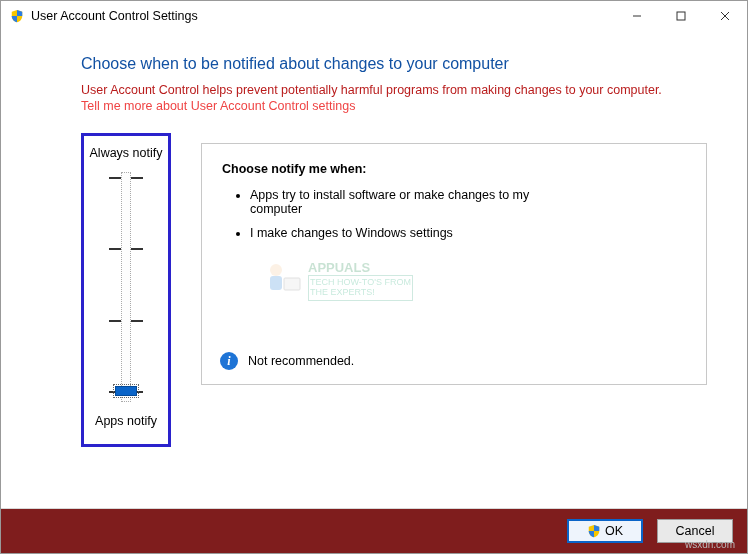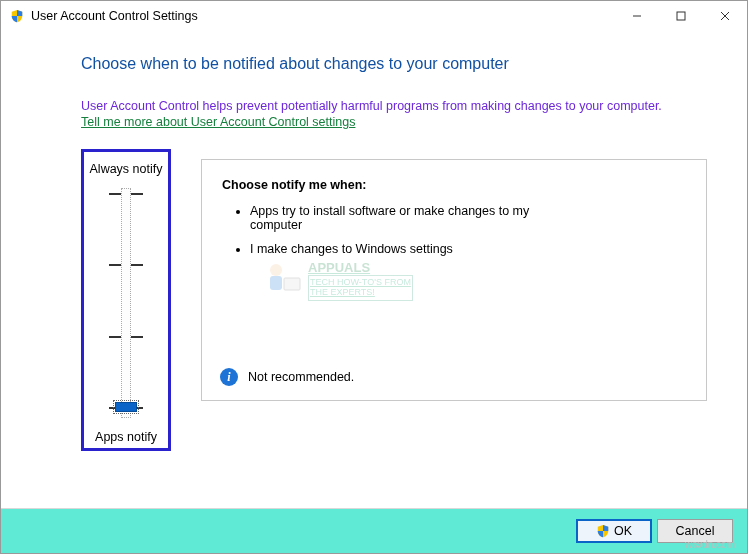--- a/index.html
+++ b/index.html
@@ -5,42 +5,42 @@
 * { box-sizing: border-box; margin: 0; padding: 0; }
 body { font-family: "Segoe UI", Tahoma, sans-serif; font-size: 12.5px; background: #fff; width: 748px; height: 554px; position: relative; }
 .window { width: 748px; height: 554px; border: 1px solid #999; background: #fff; display: flex; flex-direction: column; }
 .titlebar { height: 30px; display: flex; align-items: center; padding-left: 8px; }
 .titlebar .icon { width: 16px; height: 16px; margin-right: 6px; display: flex; align-items: center; justify-content: center; }
 .titlebar .title { font-size: 12.5px; flex: 1; }
 .winbtns { display: flex; }
 .winbtn { width: 44px; height: 30px; display: flex; align-items: center; justify-content: center; }
 .winbtn svg { width: 10px; height: 10px; }
 .content { flex: 1; padding: 24px 40px 10px 80px; display: flex; flex-direction: column; }
-.heading { color: #1151a3; font-size: 16px; font-weight: 400; margin-bottom: 26px; }
-.desc { font-size: 12.5px; color: #6d28d9; margin-bottom: 2px; }
-.link { color: #15803d; text-decoration: underline; font-size: 12.5px; cursor: pointer; }
+.heading { color: #1151a3; font-size: 16px; font-weight: 400; margin-bottom: 10px; }
+.desc { font-size: 12.5px; color: #b91c1c; margin-bottom: 2px; }
+.link { color: #ef4444; font-size: 12.5px; cursor: pointer; }
 .main { display: flex; gap: 30px; margin-top: 20px; }
-.slider-col { width: 90px; border: 3px solid #2a22cc; padding: 6px 4px 0 4px; display: flex; flex-direction: column; align-items: center; }
+.slider-col { width: 90px; border: 3px solid #2a22cc; padding: 6px 4px 12px 4px; display: flex; flex-direction: column; align-items: center; }
 .slider-label-top, .slider-label-bot { font-size: 12.5px; text-align: center; margin: 4px 0; }
 .slider-track { position: relative; width: 30px; height: 230px; margin: 8px auto; }
 .slider-rail { position: absolute; left: 50%; top: 0; bottom: 0; width: 10px; margin-left: -5px; border: 1px dotted #aaa; background: #fdfdfd; }
 .tick { position: absolute; left: 0; right: 0; height: 1px; border-top: 2px solid #333; width: 12px; }
 .tick.r { left: auto; right: -2px; }
 .tick.l { left: -2px; }
 .thumb { position: absolute; left: 50%; width: 22px; height: 10px; margin-left: -11px; background: #0a64c8; border: 1px solid #044b9a; }
 .thumb::before { content:""; position:absolute; inset:-3px; border:1px dotted #666; }
 .infobox { flex: 1; border: 1px solid #c8c8c8; padding: 18px 20px 14px 20px; height: 242px; position: relative; margin-top:10px; }
 .infobox .ibtitle { font-weight: 700; margin-bottom: 12px; font-size: 12.5px; }
 .infobox ul { list-style: disc; padding-left: 28px; margin-bottom: 12px; }
 .infobox li { font-size: 12.5px; margin-bottom: 10px; max-width: 290px; }
-.watermark { position:absolute; left:60px; top:100px; opacity:0.25; font-size:11px; color:#2a7; pointer-events:none; display:flex; align-items:center; gap:6px;text-decoration:underline;}
+.watermark { position:absolute; left:60px; top:116px; opacity:0.25; font-size:11px; color:#2a7; pointer-events:none; display:flex; align-items:center; gap:6px;}
 .watermark .wm-box{border:1px solid #4a8; padding:2px 1px; font-size:9px; line-height:1.1;}
 .reco { position: absolute; bottom: 14px; left: 18px; display: flex; align-items: center; gap: 10px; font-size: 12.5px; }
 .reco-icon { width: 18px; height: 18px; border-radius: 50%; background: #1e74d6; color: #fff; font-weight: 700; font-family: Georgia, serif; font-style: italic; display: flex; align-items: center; justify-content: center; font-size: 12px; }
-.footer { border-top: 1px solid #d8d8d8; background: #5eead4; padding: 10px 14px; display: flex; justify-content: flex-end; gap: 5px; }
+.footer { border-top: 1px solid #d8d8d8; background: #7f1d1d; padding: 10px 14px; display: flex; justify-content: flex-end; gap: 14px; }
 .btn { min-width: 76px; height: 24px; border: 1px solid #9c9c9c; background: #e9e9e9; font-size: 12.5px; display: flex; align-items: center; justify-content: center; gap: 4px; cursor: pointer; }
 .btn.primary { border: 2px solid #0a64c8; background: #eef4fc; }
 .shield-svg{width:14px;height:14px;}
 .watermark-site{position:absolute;right:13px;bottom:4px;font-size:10px;color:#bbb;}
 </style>
 </head>
 <body>
 
 <div class="window">
 

